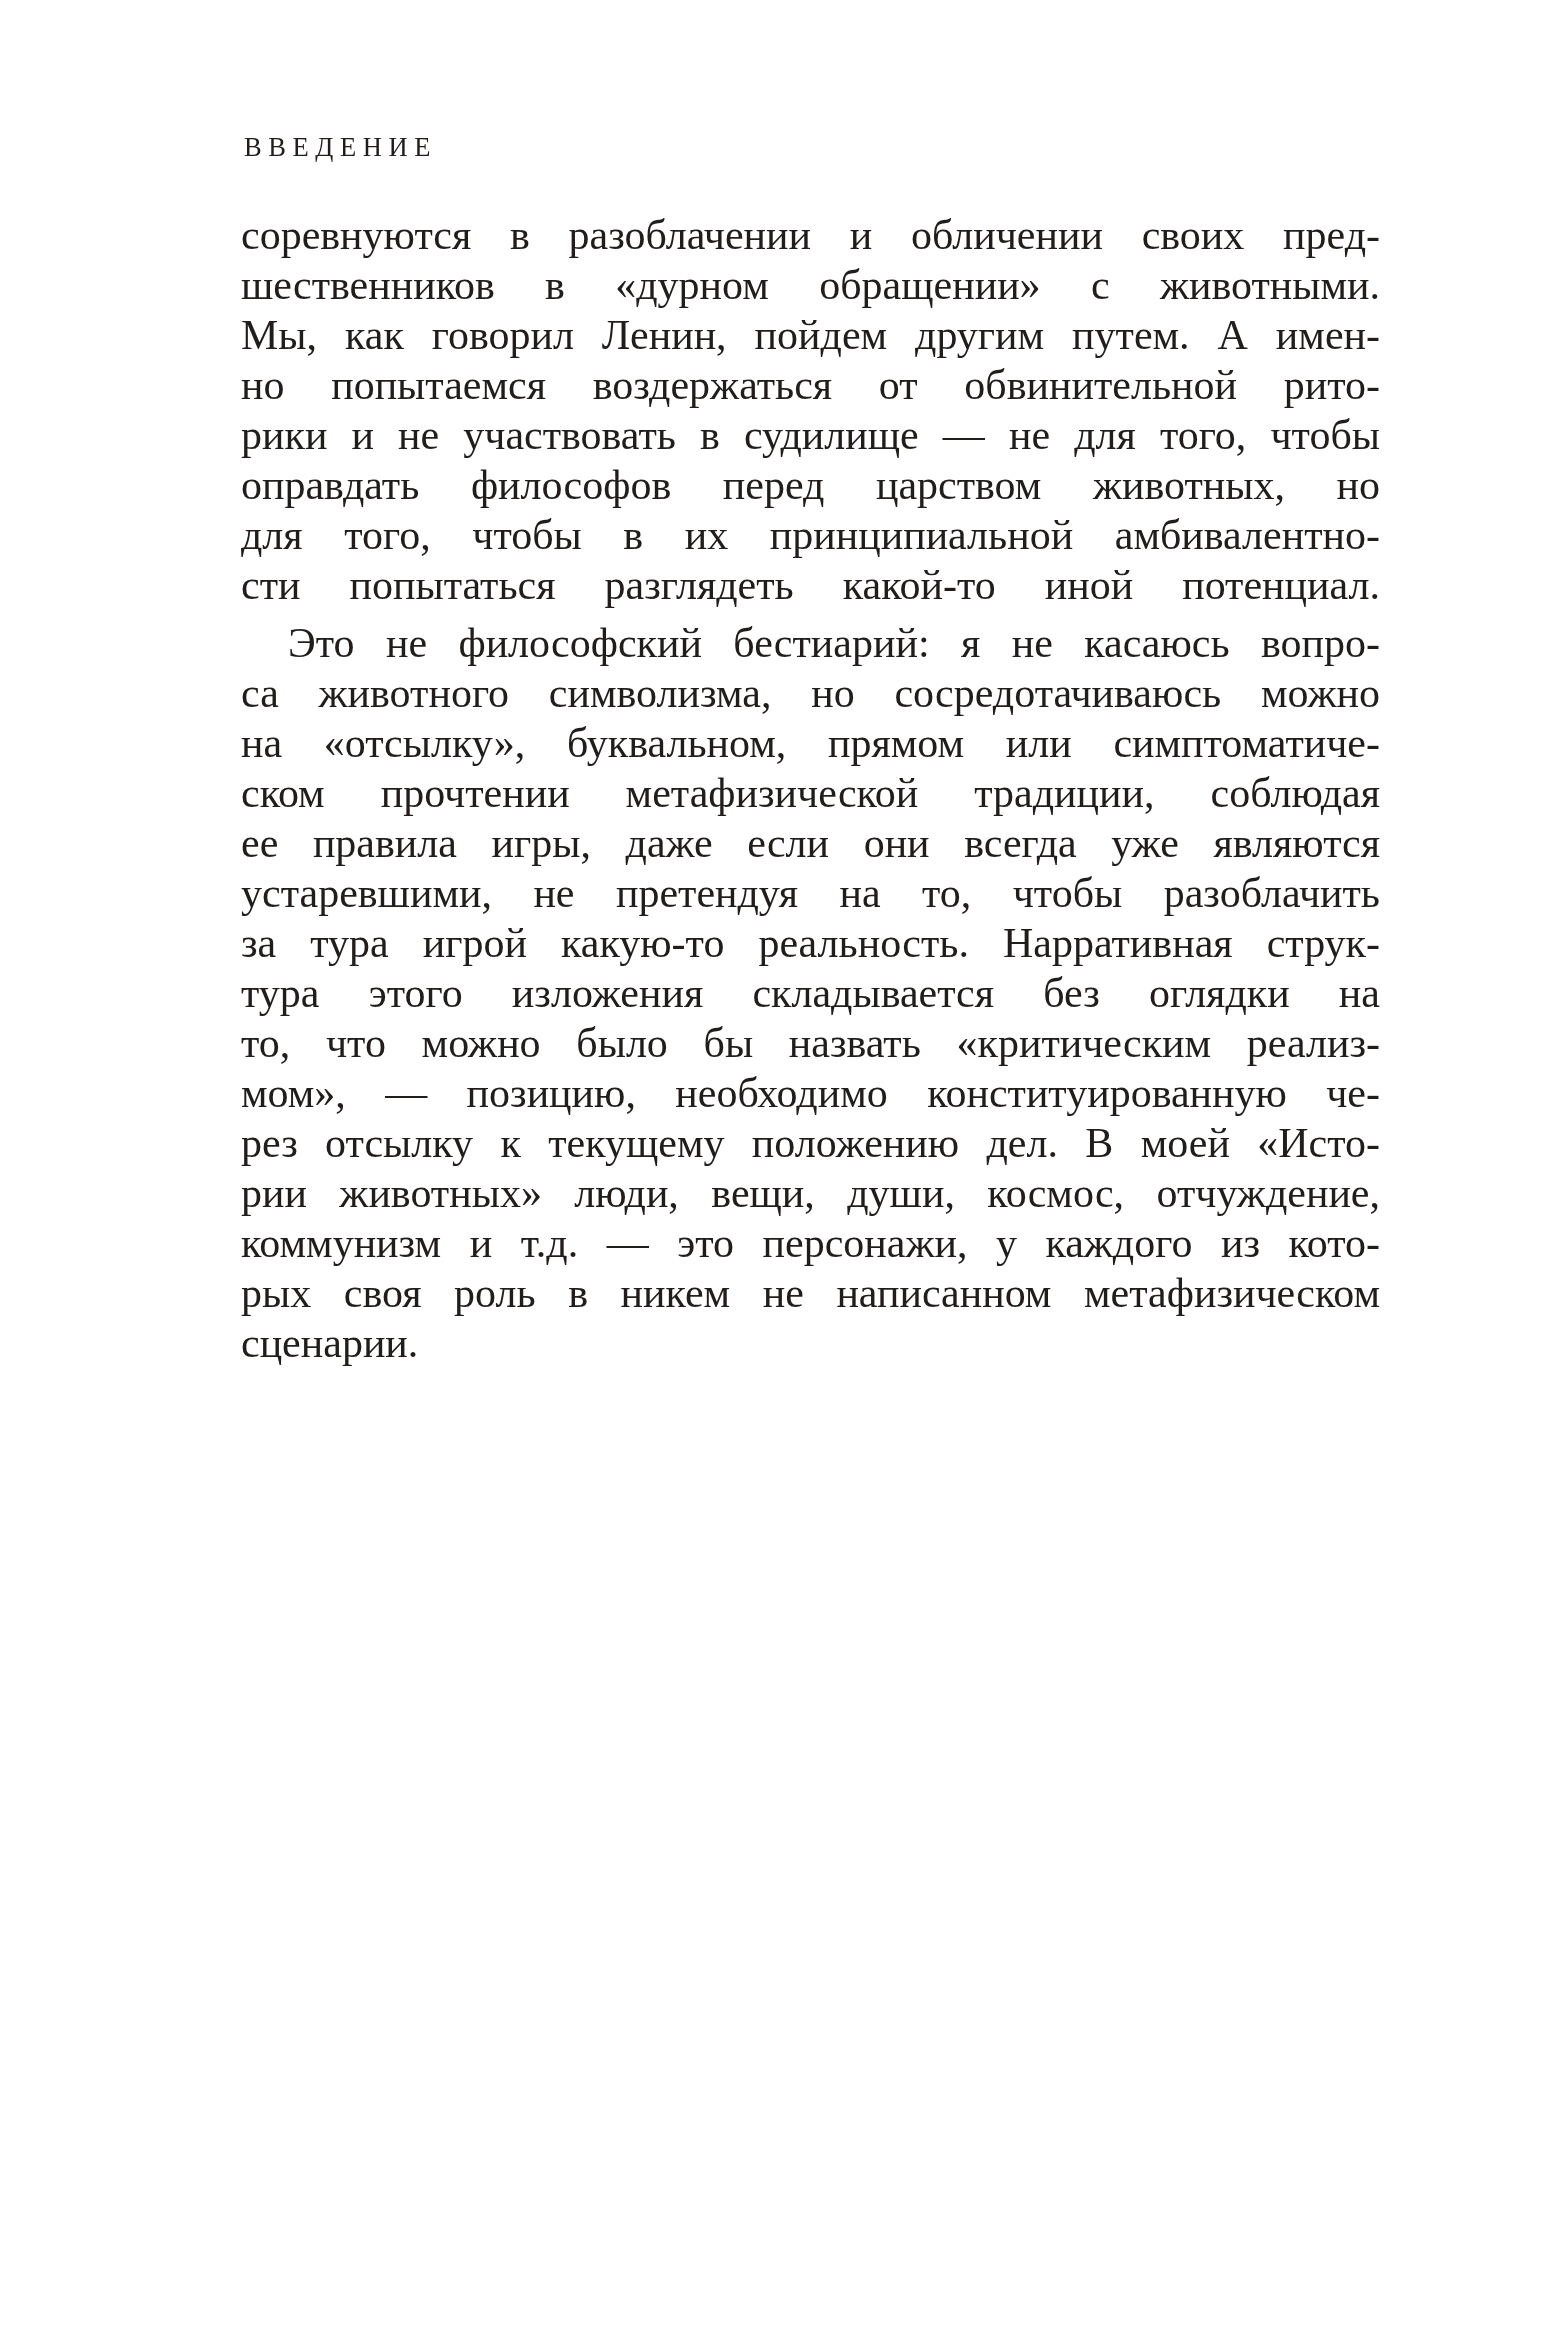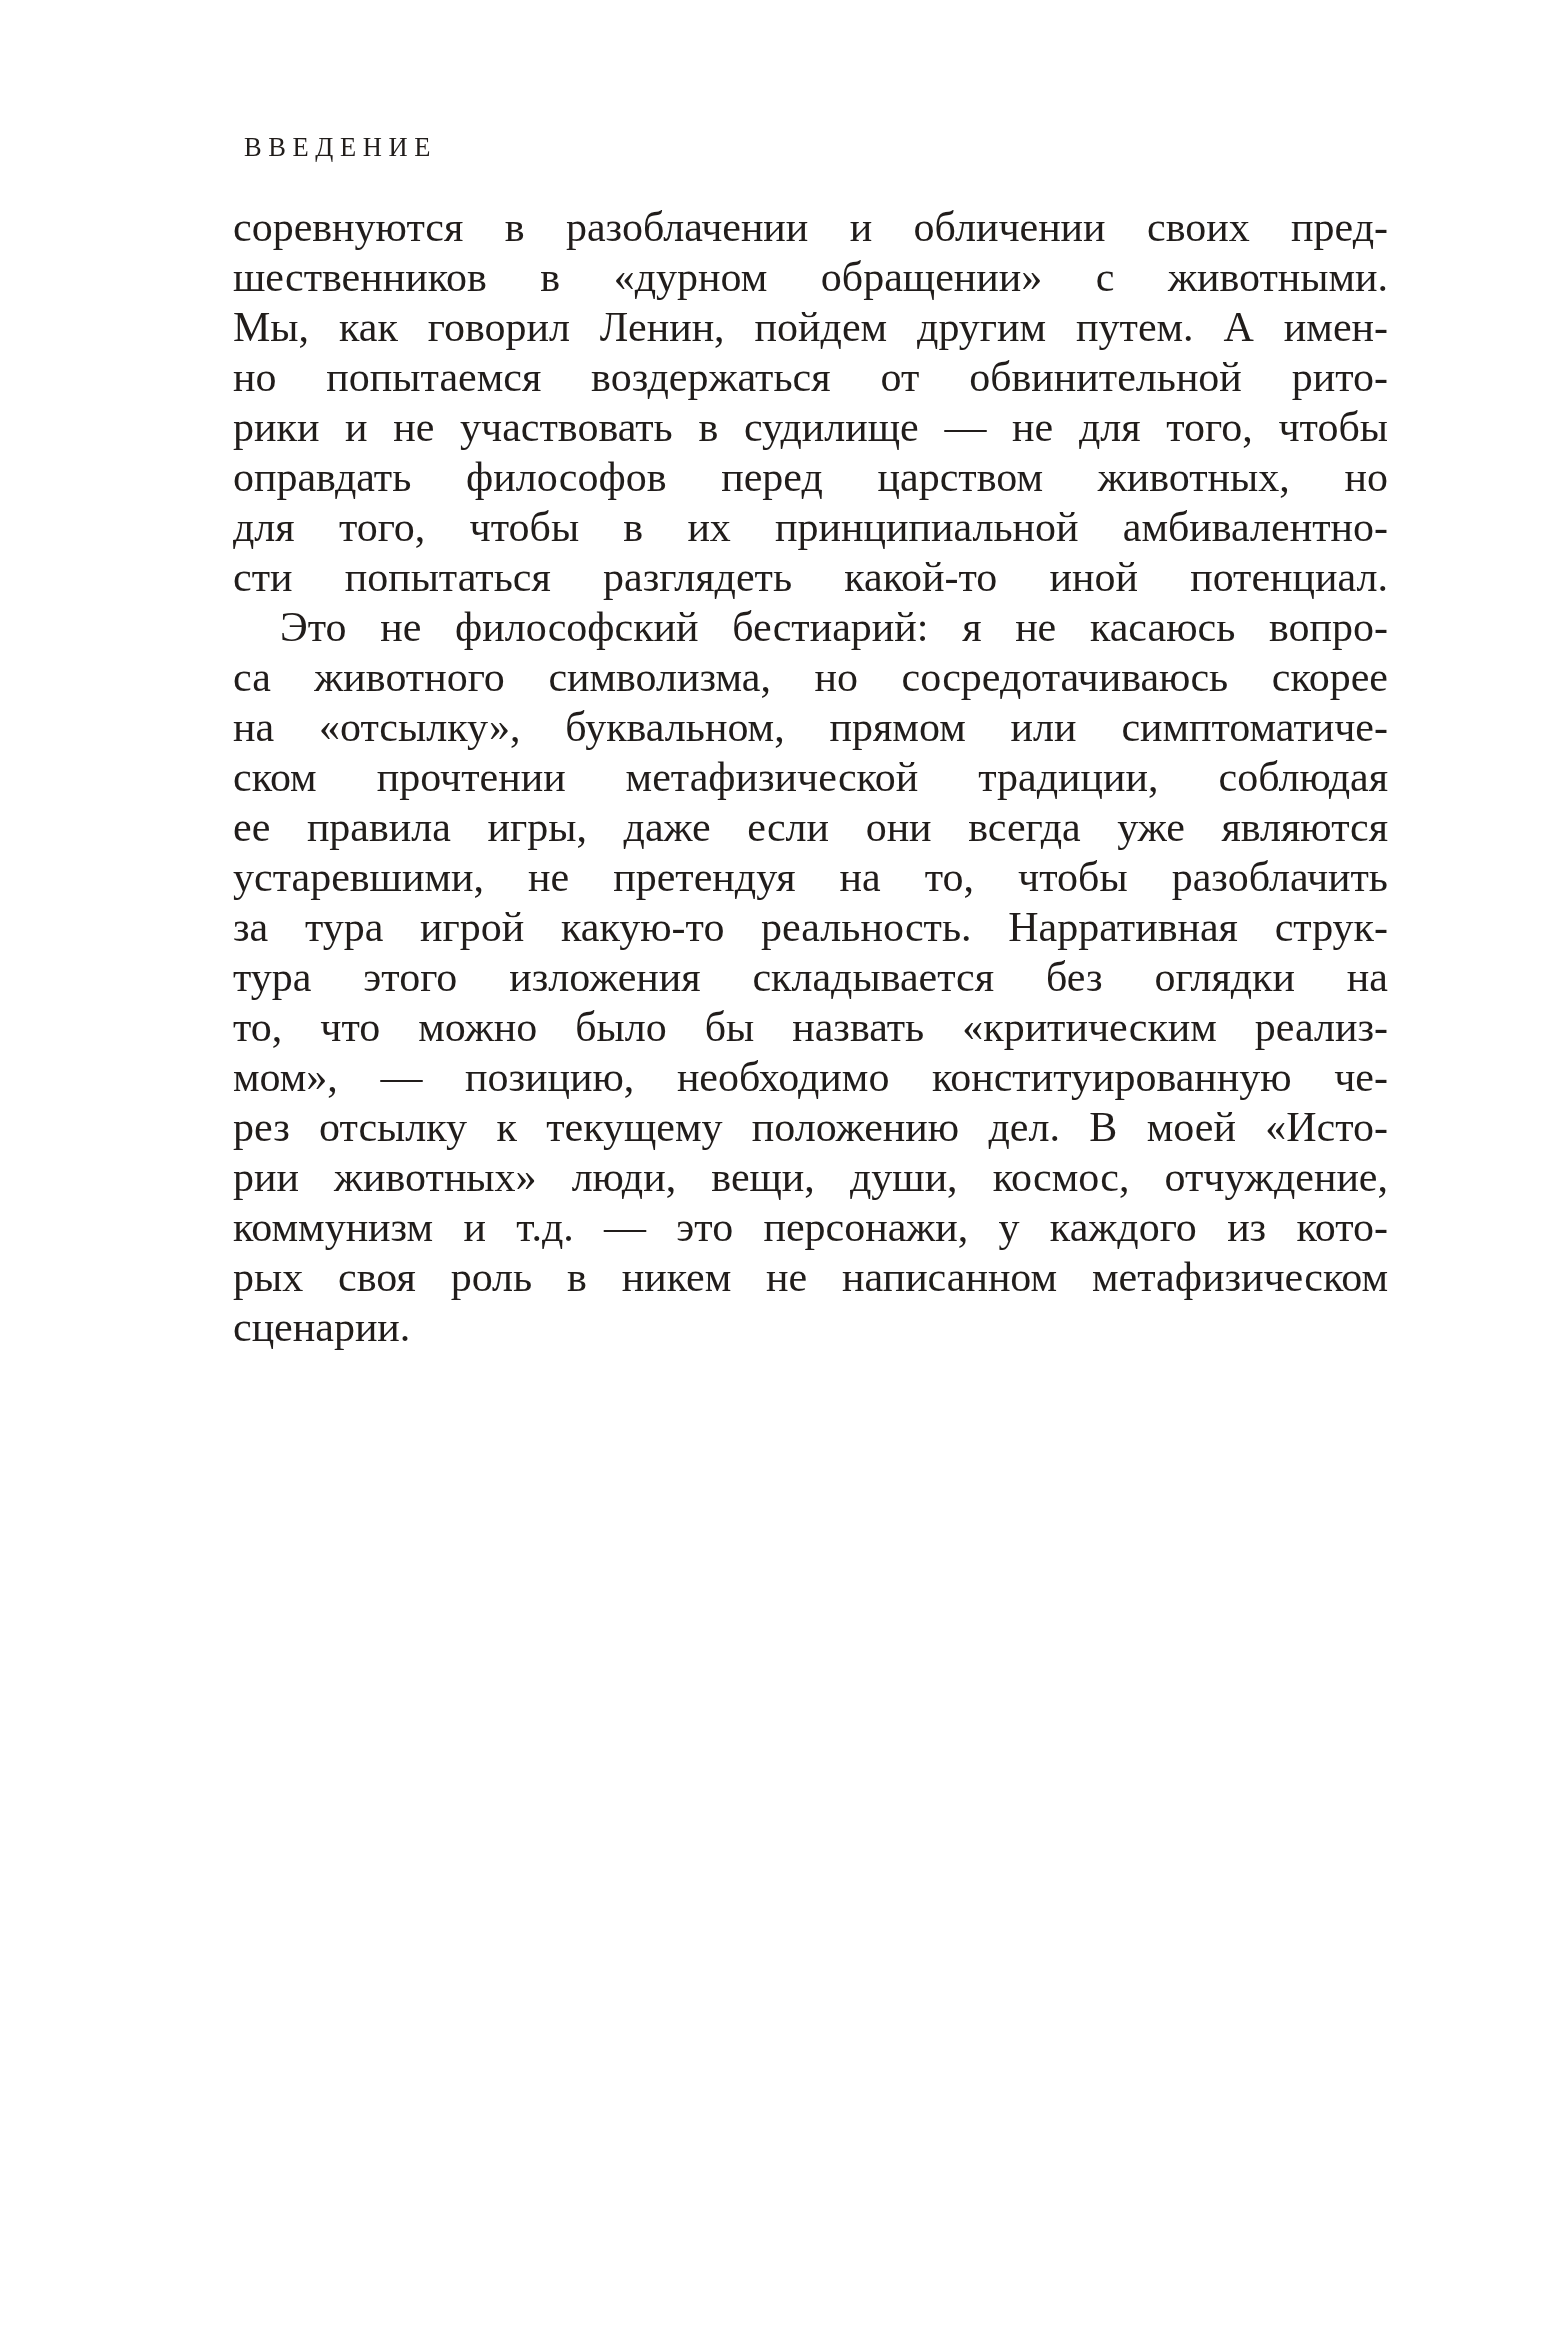--- a/index.html
+++ b/index.html
@@ -27,21 +27,21 @@
     letter-spacing: 6.6px;
     color: var(--ink, #211d1b);
   }
   .text-block {
     position: absolute;
     left: 233px;
     top: 202px;
     width: 1155px;
   }
   .para {
-    margin: 0;
+    margin: 8px;
     padding: 0;
   }
   .line {
     font-size: 42px;
     line-height: 50px;
     height: 50px;
     text-align: justify;
     text-align-last: justify;
     word-spacing: 0.9px;
   }
@@ -68,21 +68,21 @@
       <div class="line">Мы, как говорил Ленин, пойдем другим путем. А имен-</div>
       <div class="line">но попытаемся воздержаться от обвинительной рито-</div>
       <div class="line">рики и не участвовать в судилище — не для того, чтобы</div>
       <div class="line">оправдать философов перед царством животных, но</div>
       <div class="line">для того, чтобы в их принципиальной амбивалентно-</div>
       <div class="line">сти попытаться разглядеть какой-то иной потенциал.</div>
     </div>
 
     <div class="para indent">
       <div class="line">Это не философский бестиарий: я не касаюсь вопро-</div>
-      <div class="line">са животного символизма, но сосредотачиваюсь скорее</div>
+      <div class="line">са животного символизма, но сосредотачиваюсь можно</div>
       <div class="line">на «отсылку», буквальном, прямом или симптоматиче-</div>
       <div class="line">ском прочтении метафизической традиции, соблюдая</div>
       <div class="line">ее правила игры, даже если они всегда уже являются</div>
       <div class="line">устаревшими, не претендуя на то, чтобы разоблачить</div>
       <div class="line">за тура игрой какую-то реальность. Нарративная струк-</div>
       <div class="line">тура этого изложения складывается без оглядки на</div>
       <div class="line">то, что можно было бы назвать «критическим реализ-</div>
       <div class="line">мом», — позицию, необходимо конституированную че-</div>
       <div class="line">рез отсылку к текущему положению дел. В моей «Исто-</div>
       <div class="line">рии животных» люди, вещи, души, космос, отчуждение,</div>

